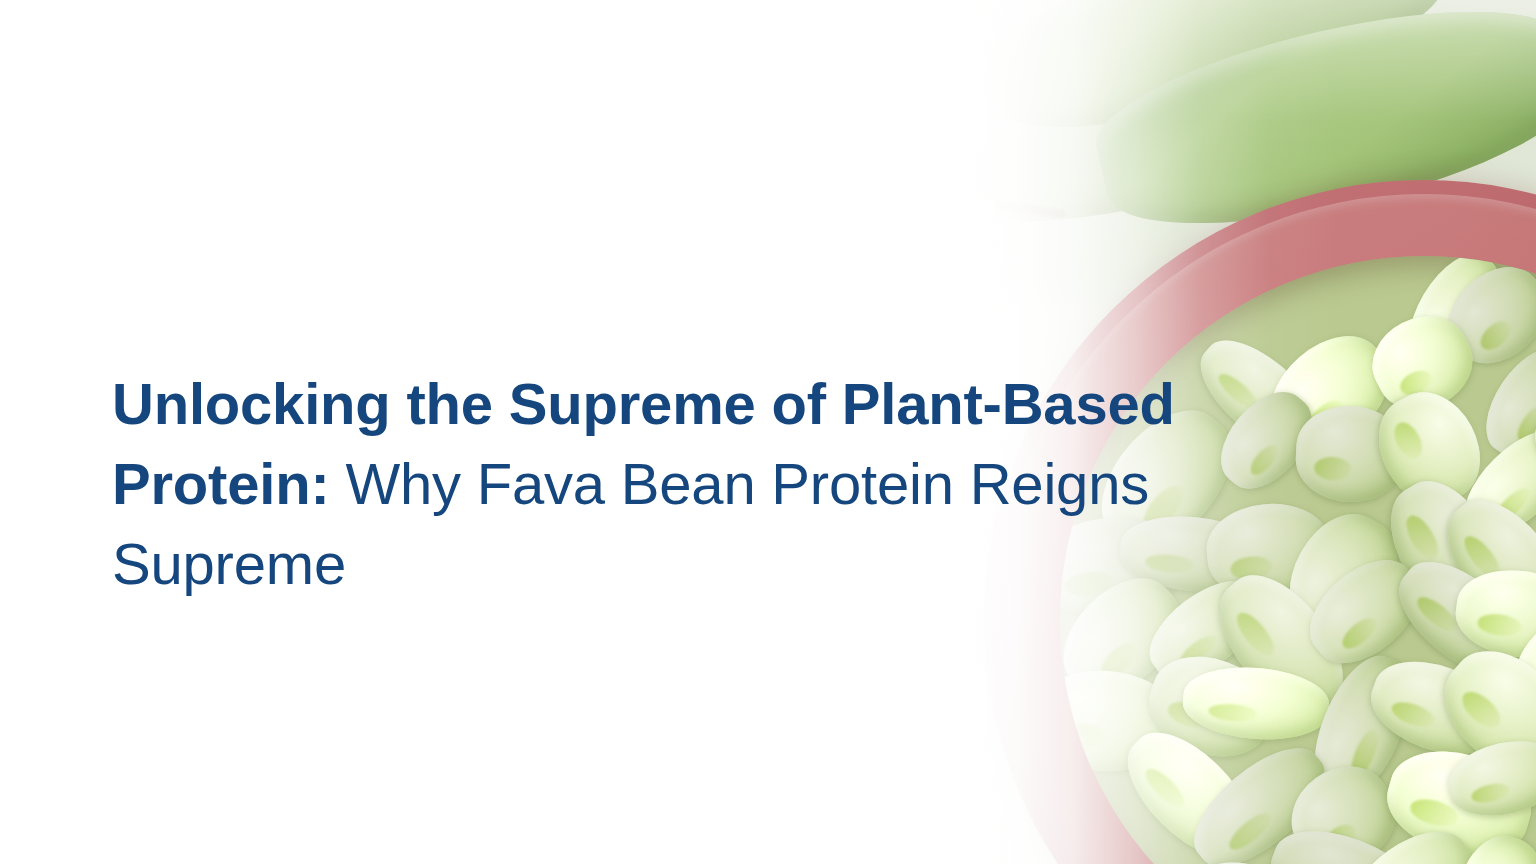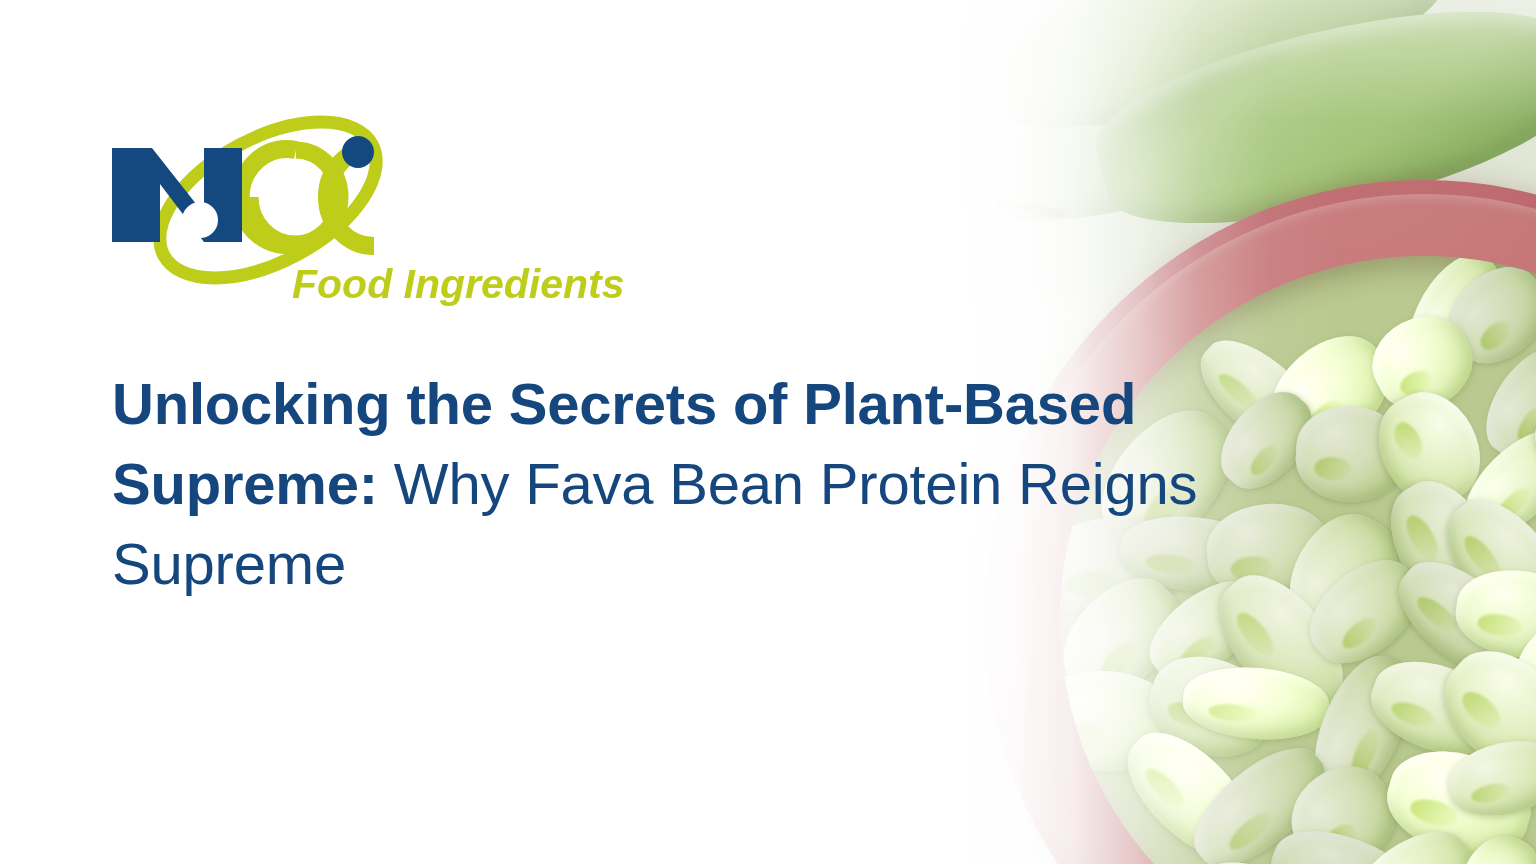--- a/index.html
+++ b/index.html
@@ -246,43 +246,16 @@
             </div>
         </div>
       </div>
 
     </div>
     <div class="photo-veil"></div>
     <div class="photo-fade-v"></div>
     <div class="photo-fade"></div>
   </div>
 
-  <div class="logo">
-    <svg width="540" height="200" viewBox="0 0 540 200" xmlns="http://www.w3.org/2000/svg">
-      <defs>
-        <clipPath id="clipN">
-          <path d="M12,132 L12,38 L52,38 L104,104 L104,38 L142,38 L142,132 L104,132 L60,74 L60,132 Z"></path>
-        </clipPath>
-      </defs>
-
-      <g>
-        <ellipse cx="168" cy="90" rx="118" ry="62" transform="rotate(-28 168 90)" fill="none" stroke="#BDCD1A" stroke-width="13"></ellipse>
-      </g>
-
-      <path d="M150,85 A45,47 0 1 0 196,38" fill="none" stroke="#BDCD1A" stroke-width="17" transform="translate(0,2)"></path>
-      <path d="M196,40 A46,48 0 1 0 196,134" fill="none" stroke="#BDCD1A" stroke-width="18"></path>
-
-      <path d="M274,38 A47,49 0 1 0 274,136" fill="none" stroke="#BDCD1A" stroke-width="18"></path>
-
-      <path d="M12,132 L12,38 L52,38 L104,104 L104,38 L142,38 L142,132 L104,132 L60,74 L60,132 Z" fill="#14497F"></path>
-
-      <circle cx="100" cy="110" r="17" fill="#ffffff"></circle>
-      <circle cx="100" cy="110" r="17" fill="none" stroke="#ffffff" stroke-width="2"></circle>
-
-      <circle cx="258" cy="42" r="16" fill="#14497F"></circle>
-
-      <text x="192" y="188" font-family="Liberation Sans, sans-serif" font-size="41" font-style="italic" font-weight="700" fill="#BDCD1A">Food Ingredients</text>
-    </svg>
-  </div>
-
-  <h1 class="title"><span class="lead">Unlocking the Secrets of Plant-Based Supreme:</span><span class="rest"> Why Fava Bean Protein Reigns Supreme</span></h1>
+
+  <h1 class="title"><span class="lead">Unlocking the Supreme of Plant-Based Protein:</span><span class="rest"> Why Fava Bean Protein Reigns Supreme</span></h1>
 
 </div>
 
 </body></html>

